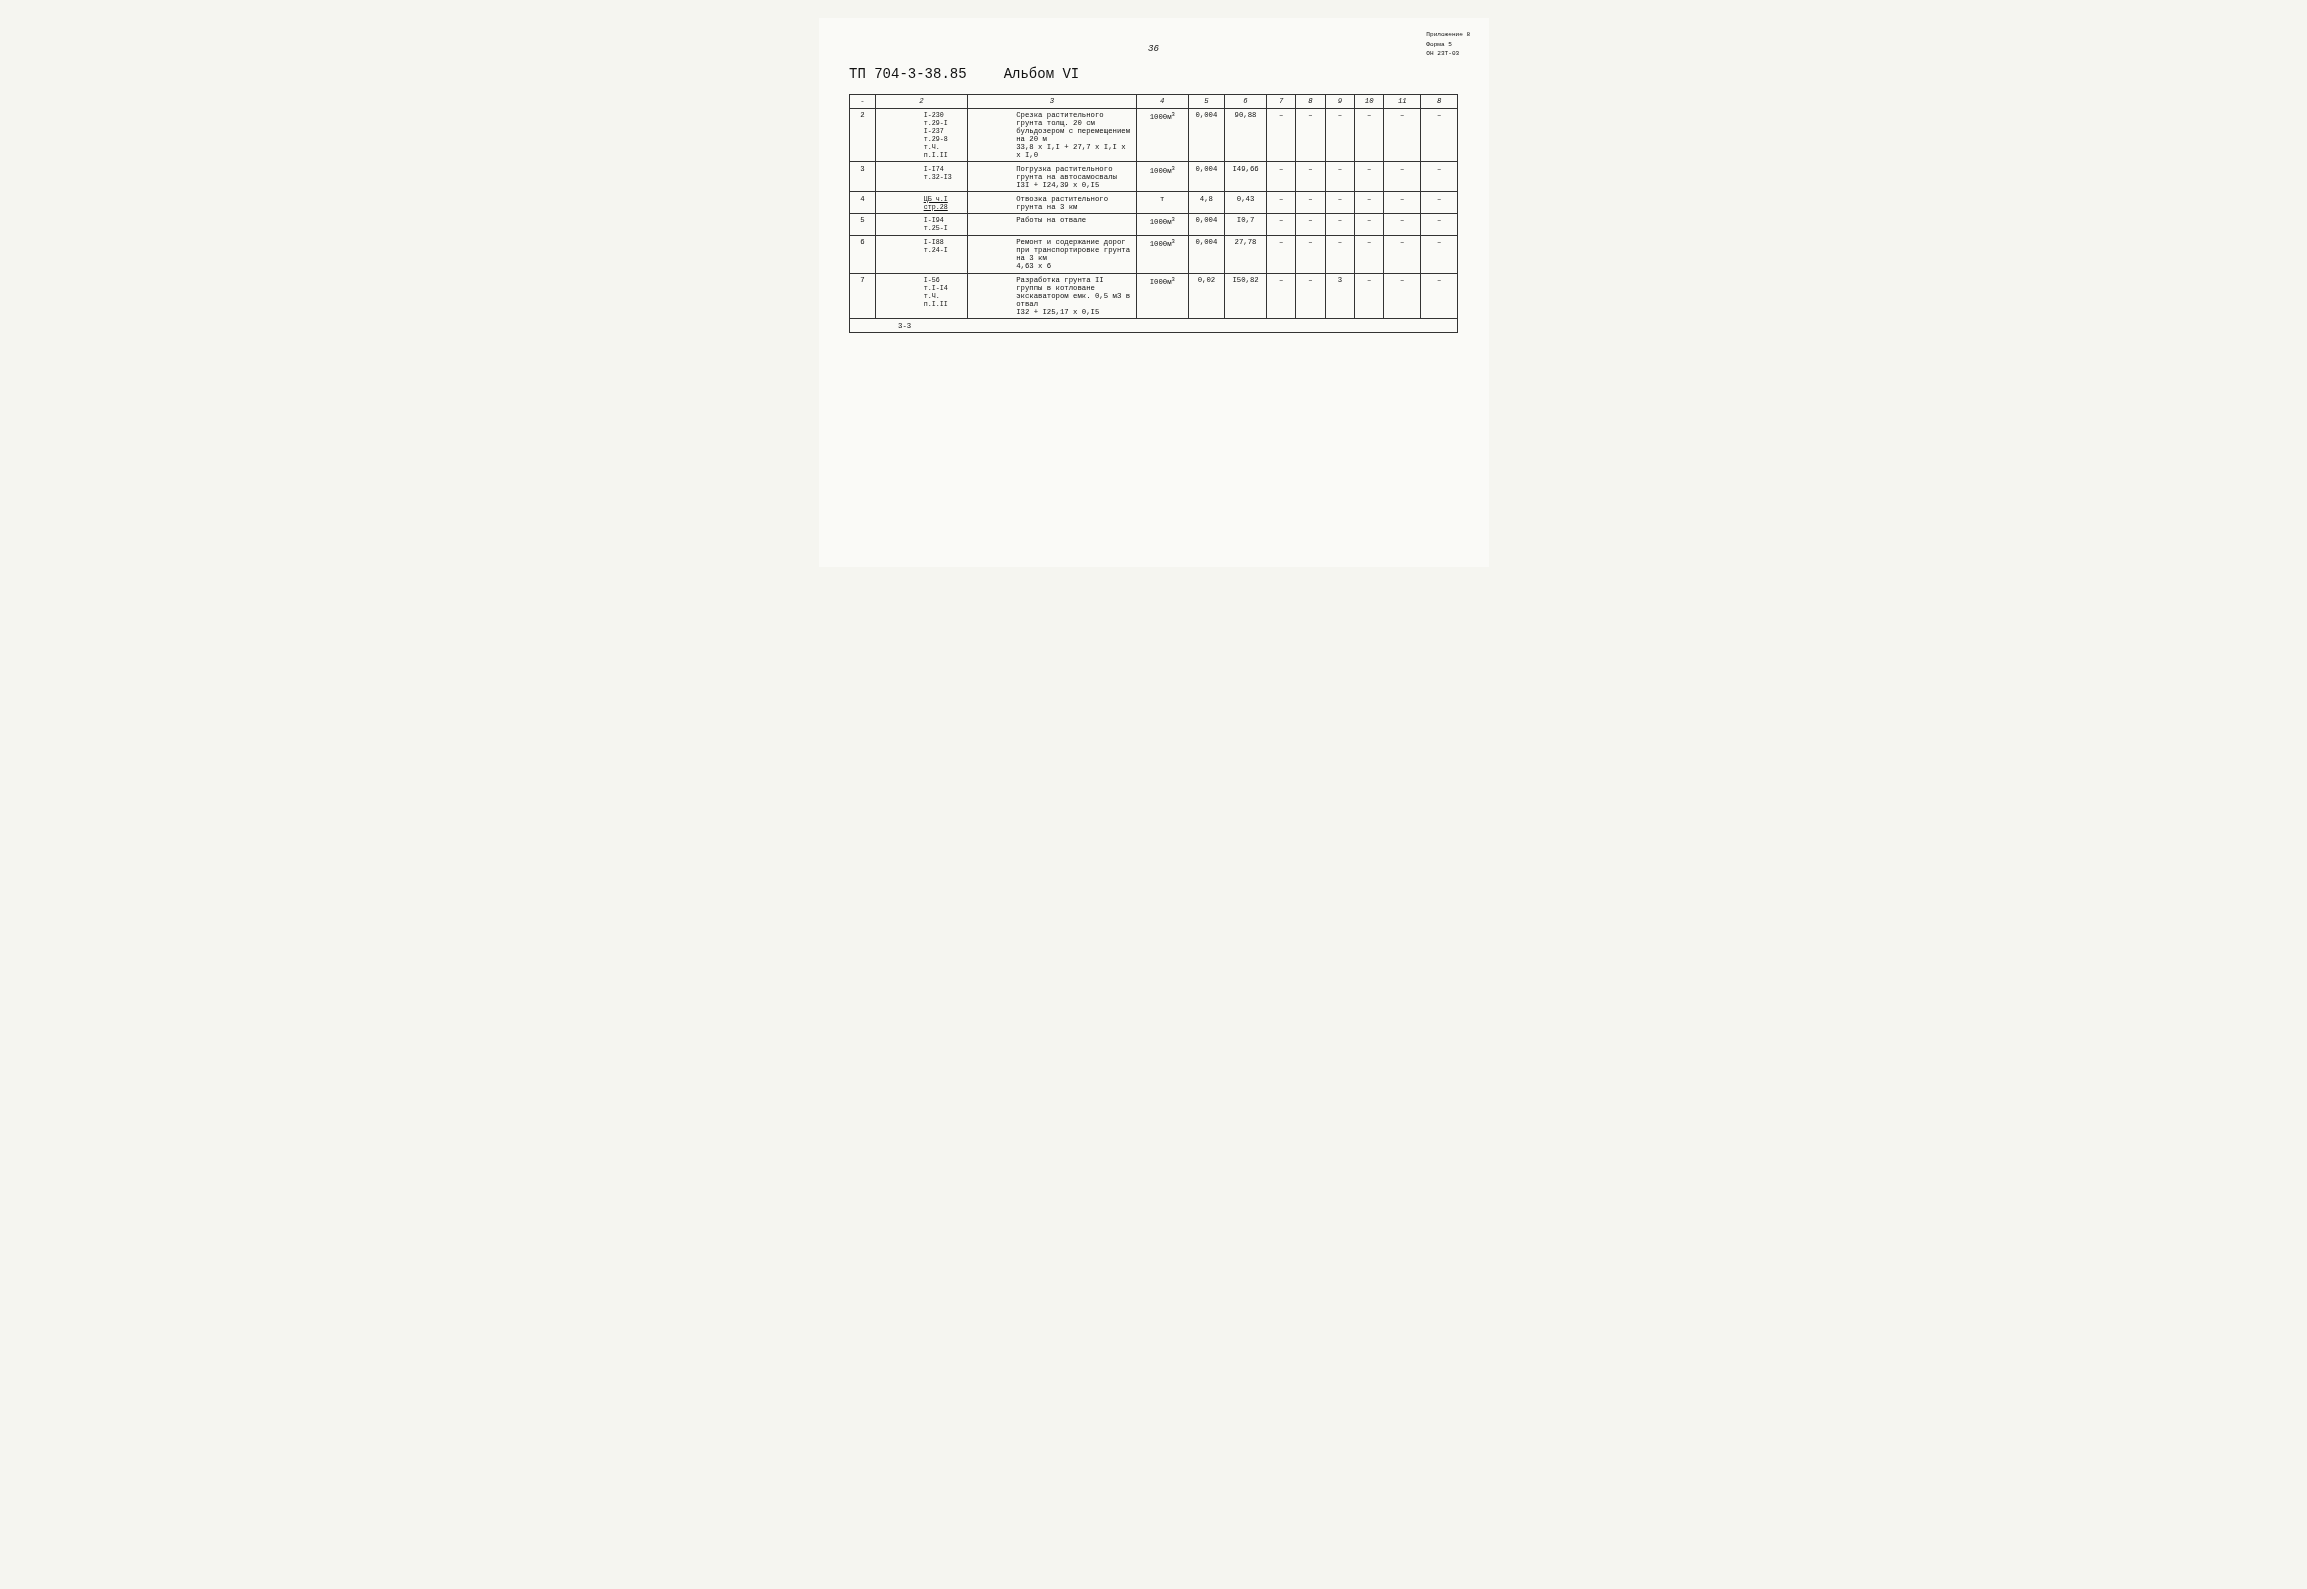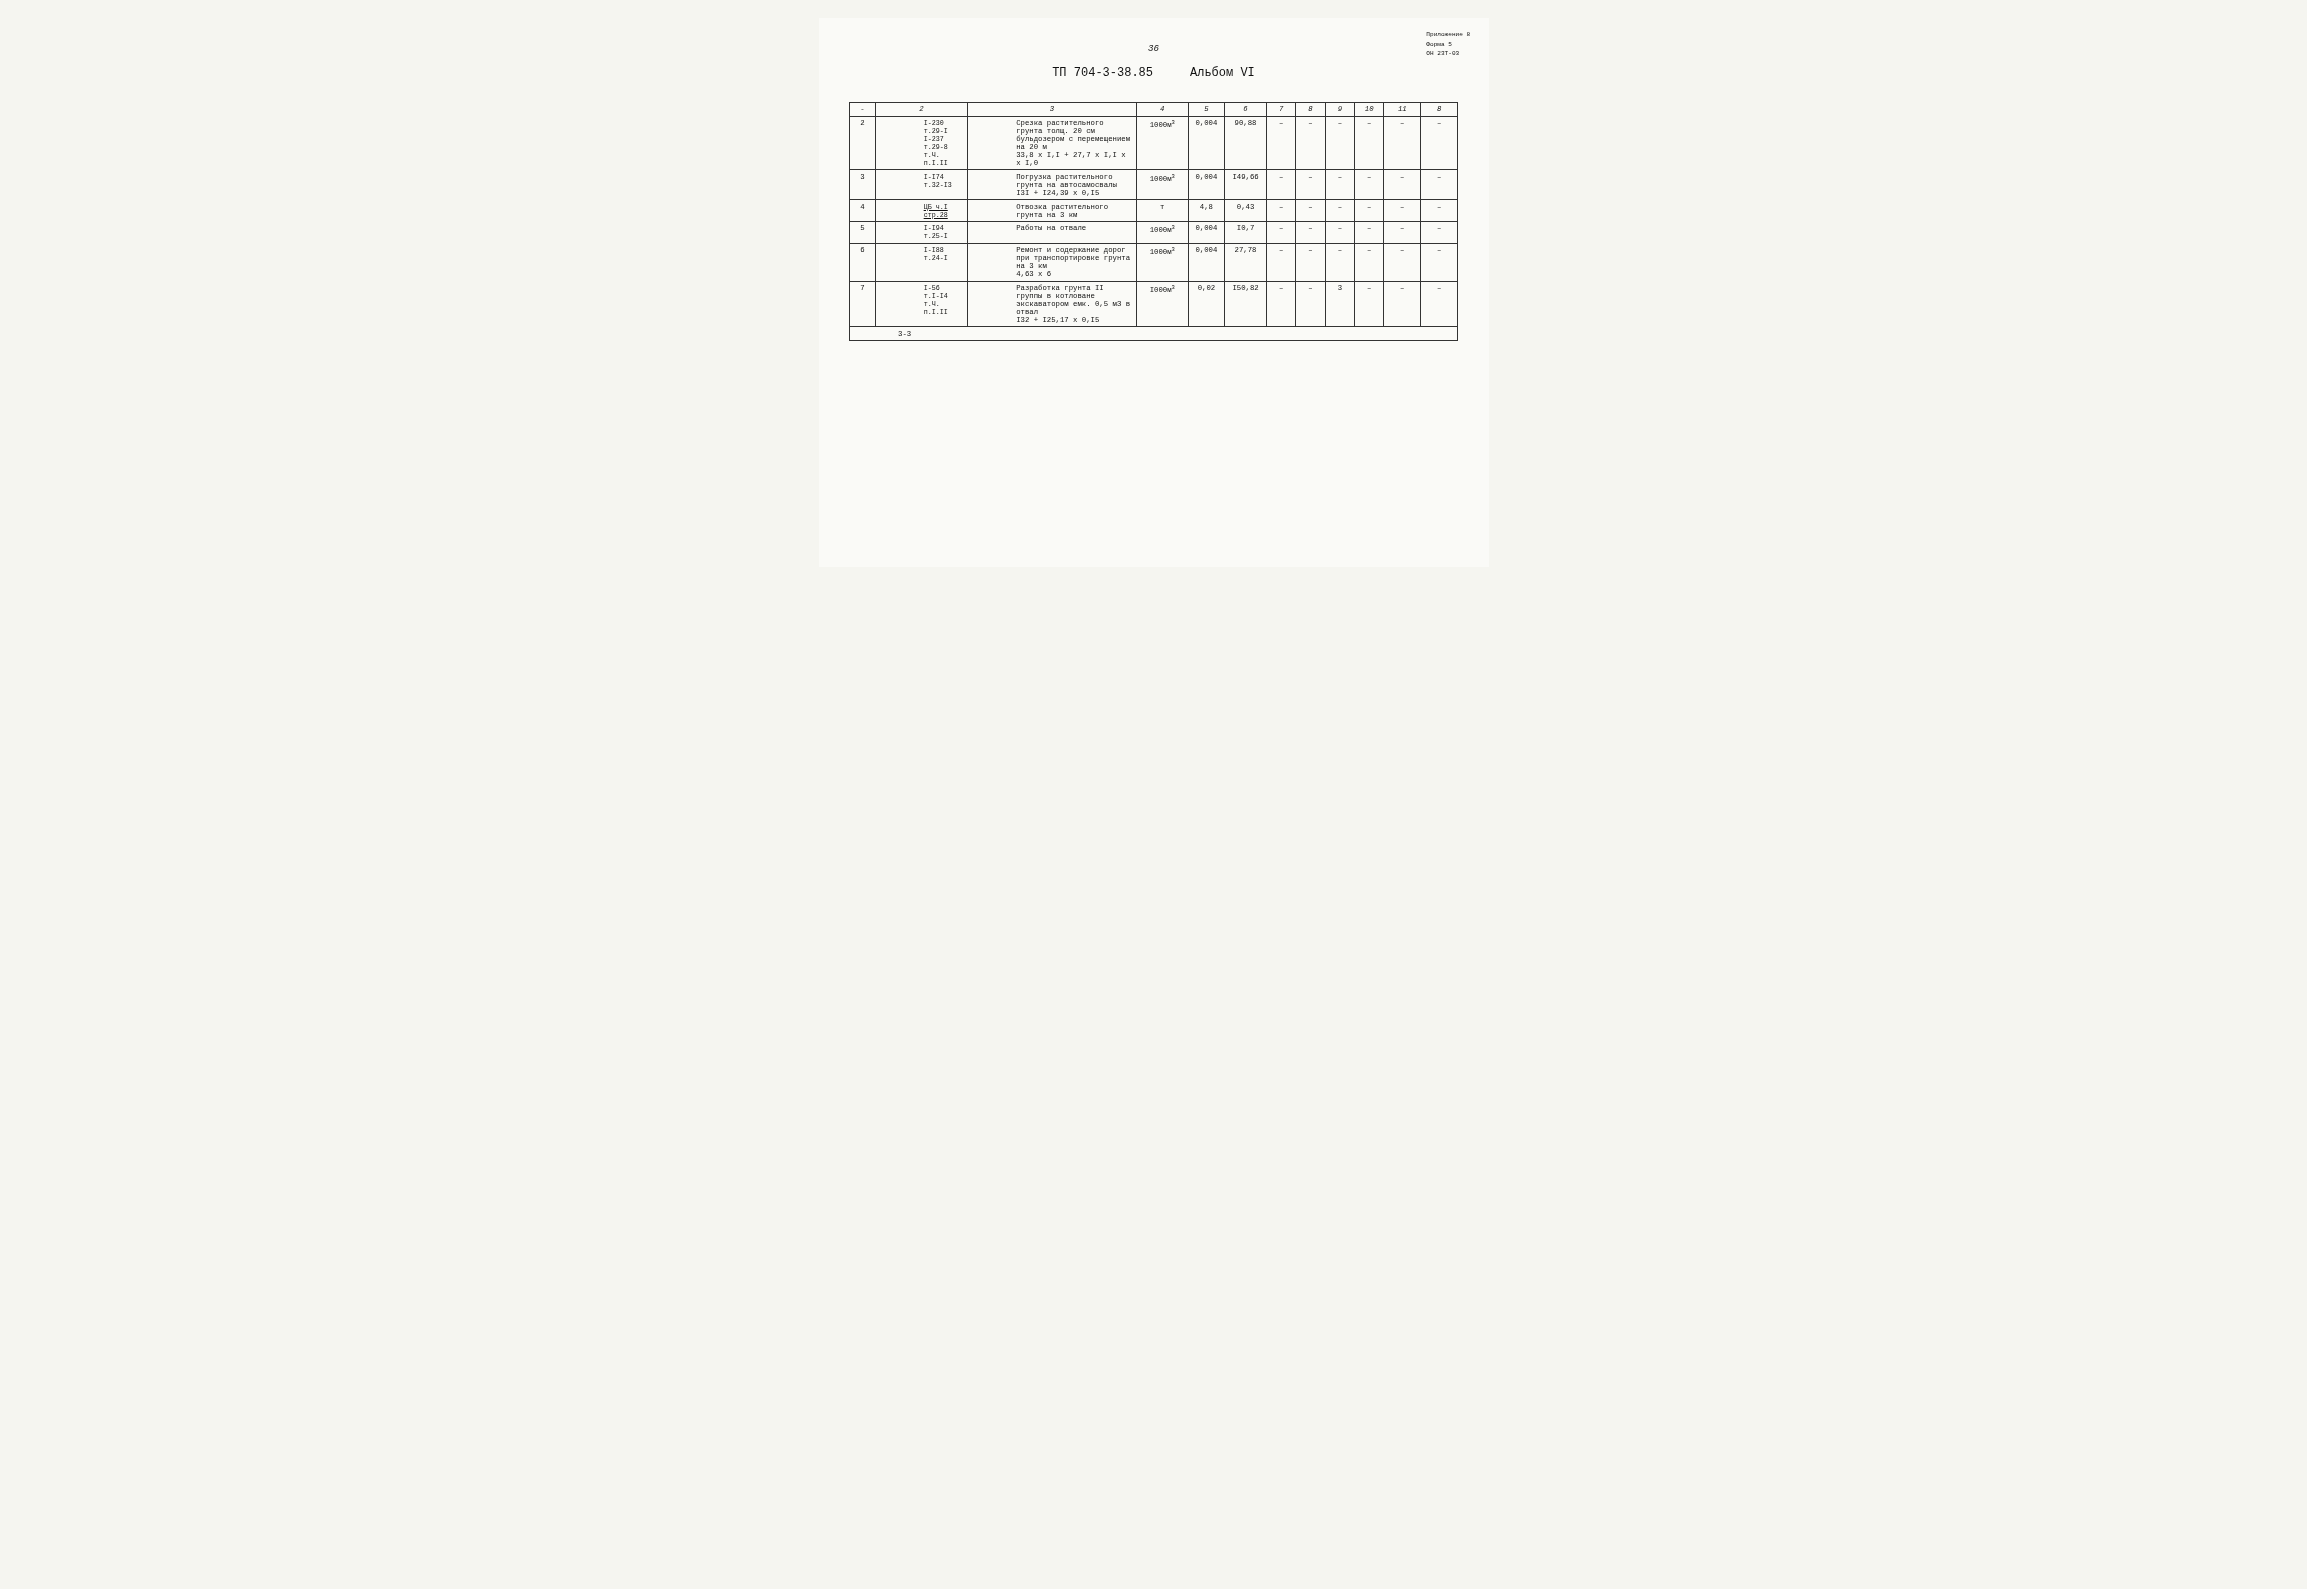--- a/index.html
+++ b/index.html
@@ -38,23 +38,22 @@
       top: 12.2px;
       right: 18.3px;
       font-size: 6.1px;
       line-height: 1.5;
       text-align: left;
     }
 
     .doc-header {
       display: flex;
       gap: 37px;
-      margin-bottom: 22px;
-      font-size: 12px;
-      justify-content: center;
+      margin-bottom: 12px;
+      font-size: 14px;
     }
 
     .main-table {
       width: 100%;
       border-collapse: collapse;
       font-size: 7.3px;
     }
 
     .main-table th,
     .main-table td {

